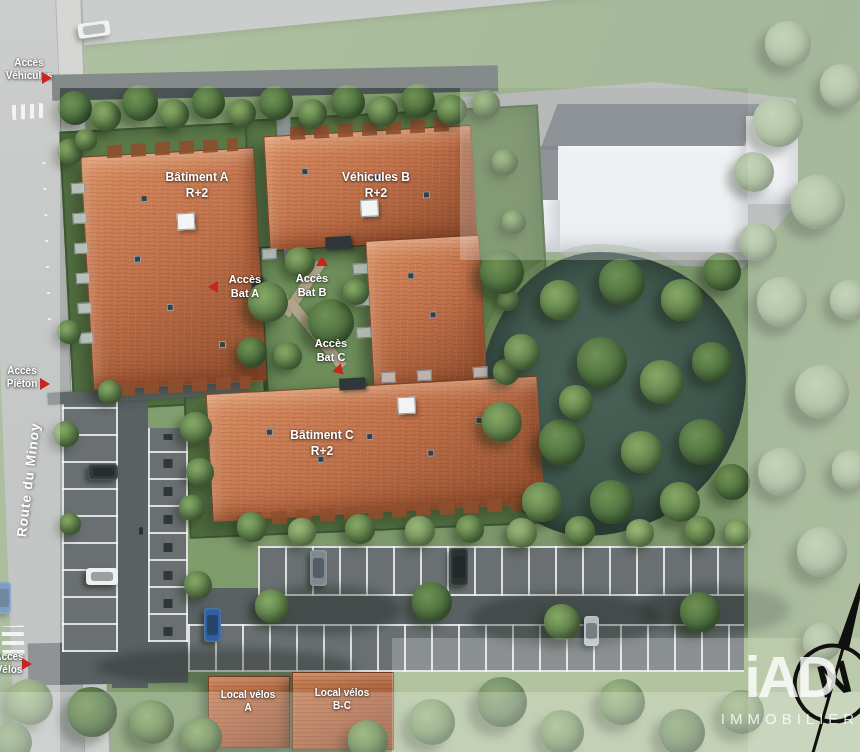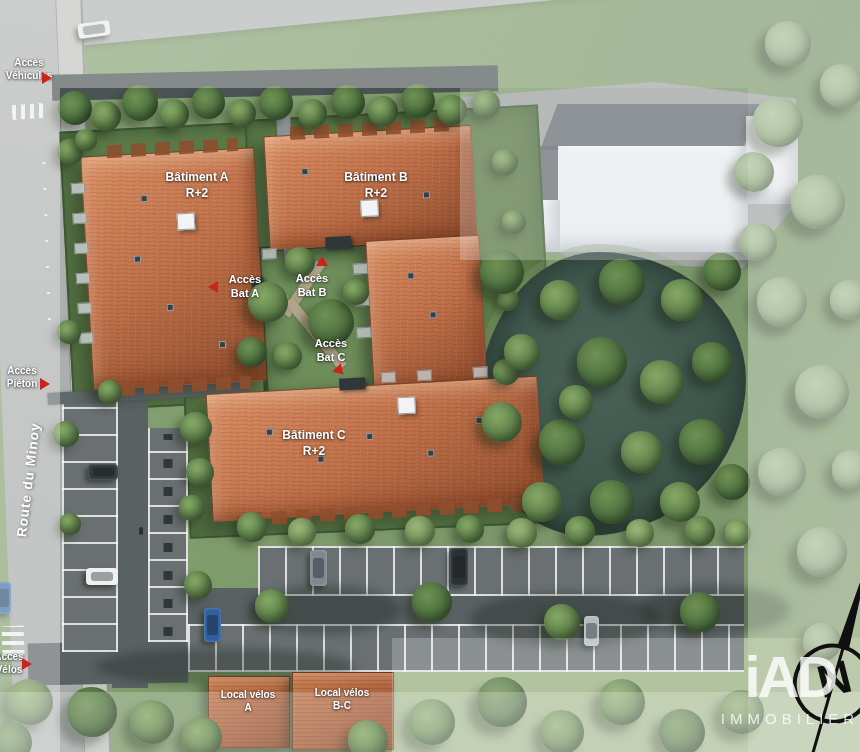--- a/index.html
+++ b/index.html
@@ -304,24 +304,24 @@
   <div class="abs wash-light wash" style="left:460px;top:88px;width:288px;height:172px;background:rgba(255,255,255,.24);"></div>
   <div class="abs wash" style="left:748px;top:88px;width:112px;height:664px;"></div>
   <div class="abs wash-light" style="left:0;top:692px;width:860px;height:60px;"></div>
   <div class="abs wash-light" style="left:392px;top:638px;width:356px;height:114px;"></div>
 
   <div class="lbl" style="left:142px;top:170px;width:110px;">
     <span class="l1">Bâtiment A</span>
     <span class="l2">R+2</span>
   </div>
   <div class="lbl" style="left:321px;top:170px;width:110px;">
-    <span class="l1">Bâtiment B</span>
+    <span class="l1">Véhicules B</span>
     <span class="l2">R+2</span>
   </div>
-  <div class="lbl" style="left:259px;top:428px;width:110px;">
+  <div class="lbl" style="left:267px;top:428px;width:110px;">
     <span class="l1">Bâtiment C</span>
     <span class="l2">R+2</span>
   </div>
 
   <div class="lbl lbl-s" style="left:204px;top:272px;width:82px;">
     <span class="l1">Accès</span>
     <span class="l2">Bat A</span>
   </div>
   <span class="arr arr-left" style="left:208px;top:281px;"></span>
   <div class="lbl lbl-s" style="left:271px;top:271px;width:82px;">

